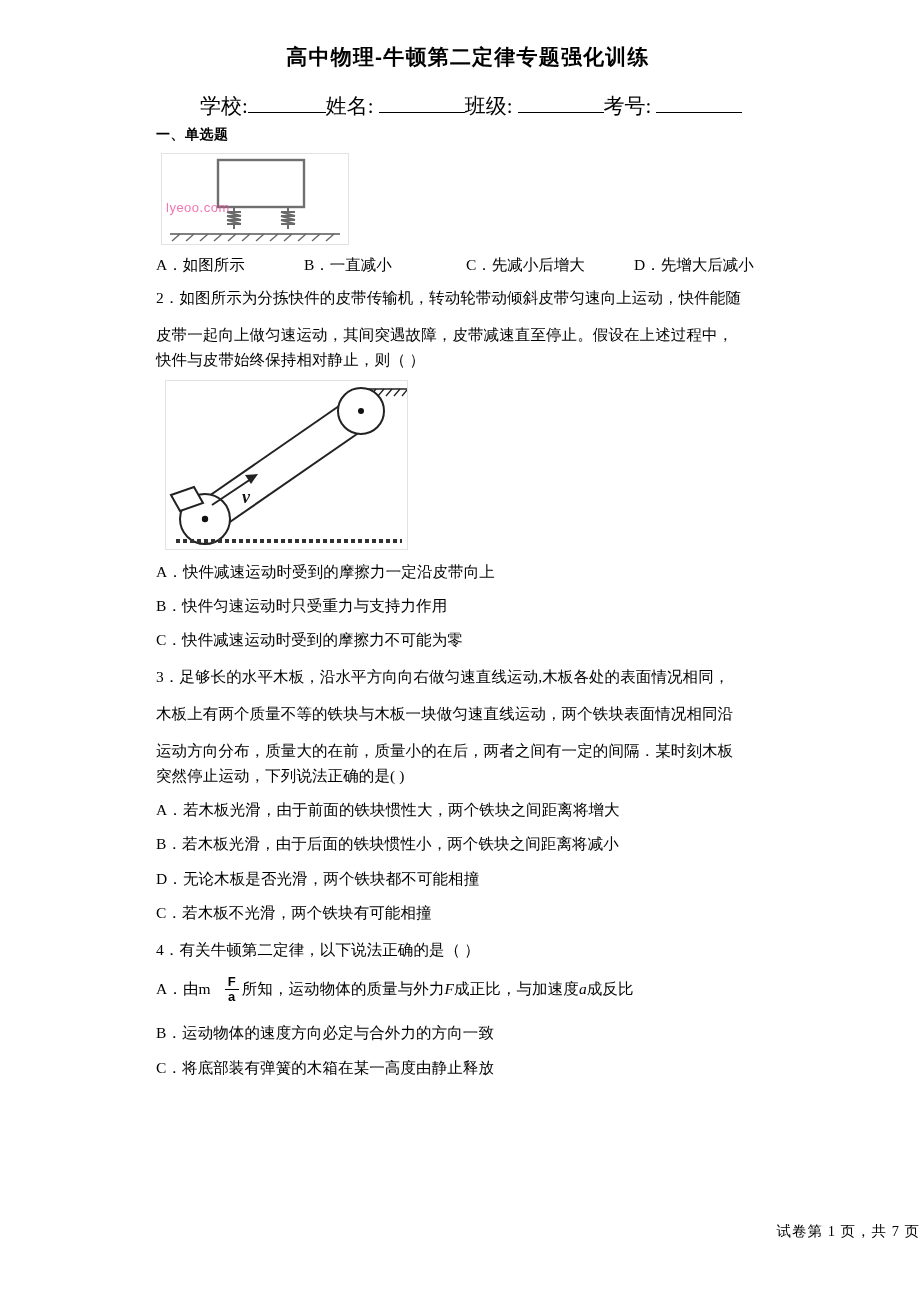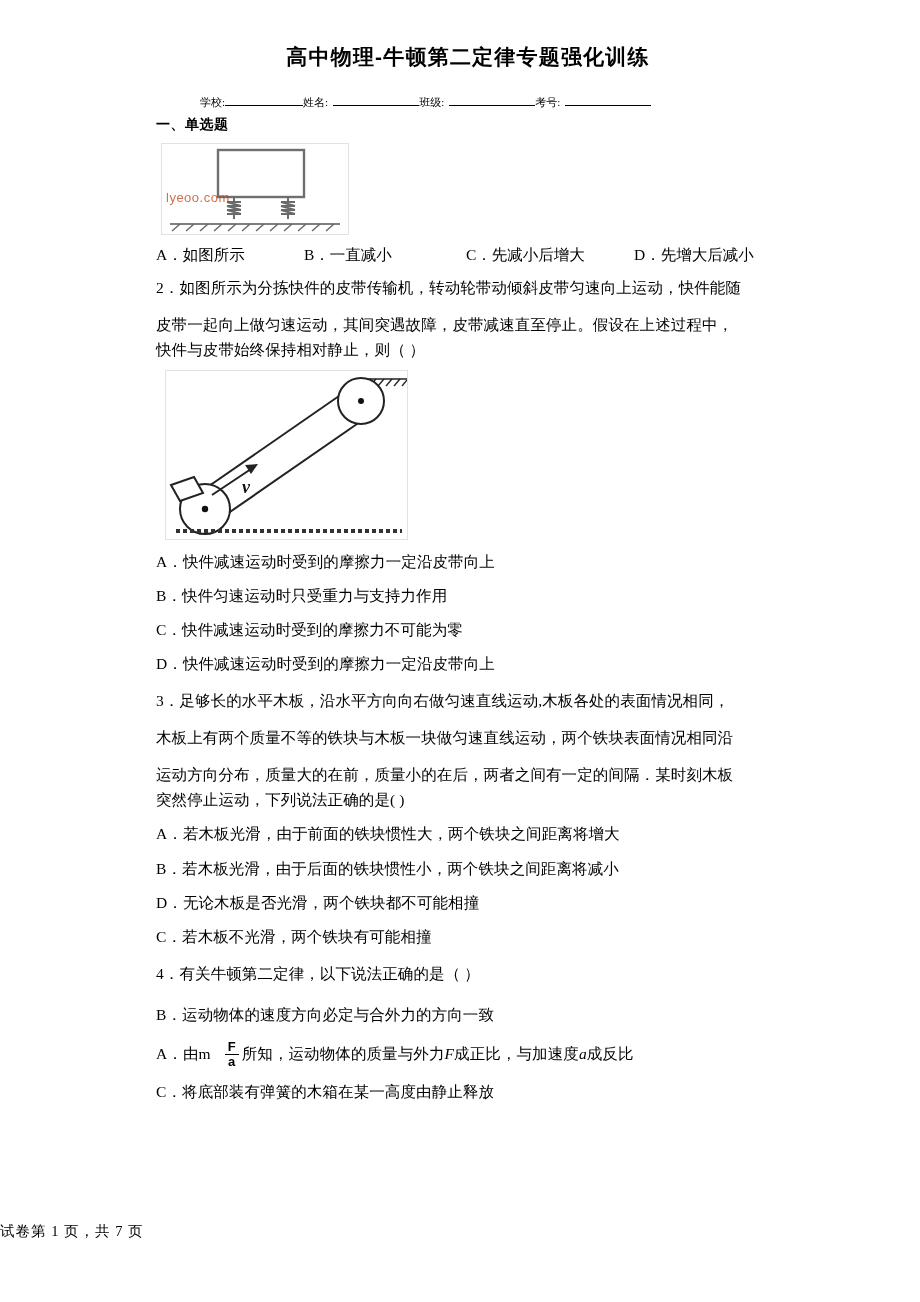--- a/index.html
+++ b/index.html
@@ -40,21 +40,21 @@
   
   .header-line {
     margin-top: 23px;
     font-size: 15.5px;
     white-space: nowrap;
     letter-spacing: 0px;
     text-align: left;
     padding-left: 44px;
   }
   .hdr-field { display: inline; }
-  .hdr-label { font-size: 11px; }
+  .hdr-label { font-size: 21px; }
   .blank {
     display: inline-block;
     border-bottom: 1px solid #000;
     height: 13px;
     vertical-align: baseline;
   }
   .b1 { width: 78px; }
   .b2 { width: 86px; }
   .b3 { width: 86px; }
   .b4 { width: 86px; }
@@ -123,34 +123,34 @@
     background: #ffffff;
     box-sizing: border-box;
     overflow: hidden;
   }
   .fig1 { width: 188px; height: 92px; margin-top: 7px; margin-left: 5px; }
   .fig2 { width: 243px; height: 170px; margin-top: 7px; margin-left: 9px; }
 
   .watermark {
     position: absolute;
     font-family: "Liberation Sans", sans-serif;
-    color: #c2410c;
+    color: #ec4899;
     opacity: 0.75;
     font-size: 13px;
     letter-spacing: 0.5px;
     pointer-events: none;
   }
 
   
   .footer {
     position: absolute;
     left: 0;
     top: 1222px;
     width: 920px;
-    text-align: left;
+    text-align: right;
     font-size: 14.5px;
     letter-spacing: 1px;
   }
 </style>
 </head>
 <body>
 
 <div class="page">
 
   <div class="doc-title">高中物理-牛顿第二定律专题强化训练</div>
@@ -256,21 +256,20 @@
         <g>
           <line x1="10" y1="160" x2="236" y2="160" stroke="#333" stroke-width="4" stroke-dasharray="4,3"></line>
         </g>
       </svg>
     </div>
 
     <div class="opts">
       <div class="opt">A．快件减速运动时受到的摩擦力一定沿皮带向上</div>
       <div class="opt">B．快件匀速运动时只受重力与支持力作用</div>
       <div class="opt">C．快件减速运动时受到的摩擦力不可能为零</div>
-      <div class="opt">D．快件减速运动时受到的摩擦力一定沿皮带向上</div>
     </div>
   </div>
 
   <div class="q-block" style="margin-top:12px;">
     <div class="q-text">
       <span class="q-line">3．足够长的水平木板，沿水平方向向右做匀速直线运动,木板各处的表面情况相同，</span>
       <span class="q-line gap">木板上有两个质量不等的铁块与木板一块做匀速直线运动，两个铁块表面情况相同沿</span>
       <span class="q-line gap">运动方向分布，质量大的在前，质量小的在后，两者之间有一定的间隔．某时刻木板</span>
       <span class="q-line">突然停止运动，下列说法正确的是(        )</span>
     </div>
@@ -280,23 +279,23 @@
       <div class="opt">D．无论木板是否光滑，两个铁块都不可能相撞</div>
       <div class="opt">C．若木板不光滑，两个铁块有可能相撞</div>
     </div>
   </div>
 
   <div class="q-block" style="margin-top:12px;">
     <div class="q-text">
       <span class="q-line">4．有关牛顿第二定律，以下说法正确的是（        ）</span>
     </div>
     <div class="opts">
-      <div class="opt" style="margin-top:16px;">B．运动物体的速度方向必定与合外力的方向一致</div>
       <div class="opt" style="margin-top:14px;">
         <span>A．由m</span><span class="frac"><span class="num">F</span><span class="den">a</span></span><span>所知，运动物体的质量与外力</span><span class="ital">F</span><span>成正比，与加速度</span><span class="ital">a</span><span>成反比</span>
       </div>
+      <div class="opt" style="margin-top:16px;">B．运动物体的速度方向必定与合外力的方向一致</div>
       <div class="opt">C．将底部装有弹簧的木箱在某一高度由静止释放</div>
     </div>
   </div>
 
 </div>
 
 <div class="footer">试卷第 1 页，共 7 页</div>
 
 </body></html>

